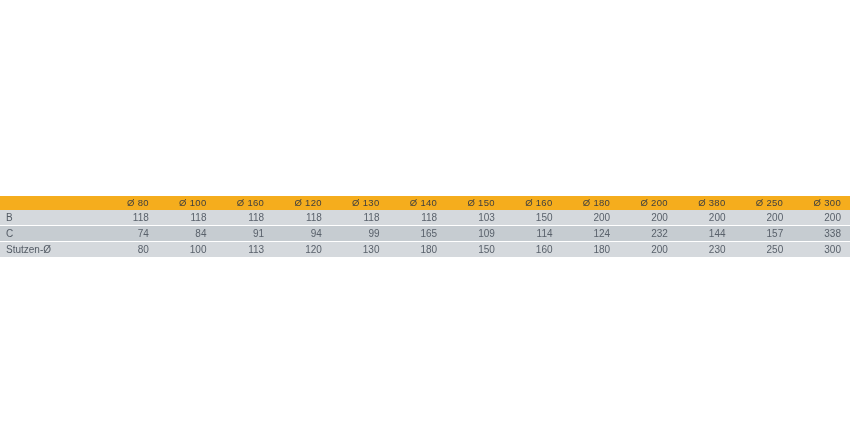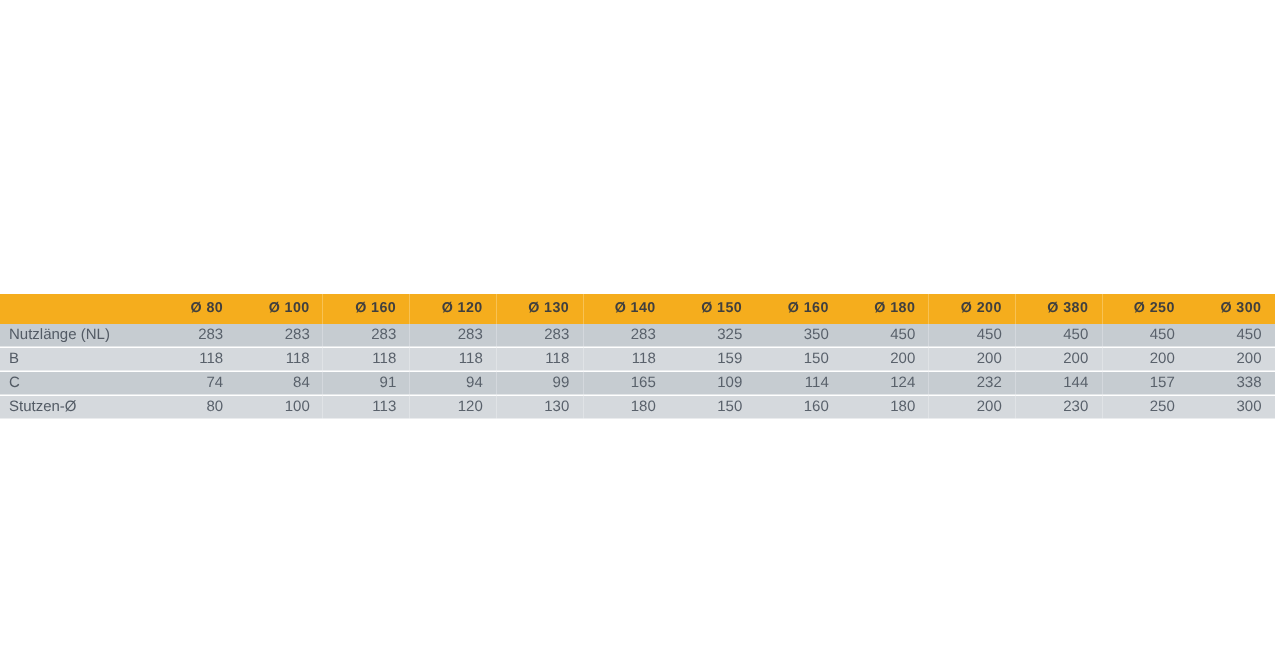--- a/index.html
+++ b/index.html
@@ -29,24 +29,24 @@
     font-size: 10px;
   }
 
   table.spec-table col.label-col { width: 100px; }
   table.spec-table col.data-col  { width: 57.6px; }
 
   
   thead th {
     background: #f5ad1d;
     color: #3f3f3f;
-    font-weight: bold;
+    font-weight: normal;
     font-size: 9.5px;
     letter-spacing: 0.3px;
-    height: 20px;
+    height: 14px;
     line-height: 14px;
     padding: 0 9px 0 0;
     text-align: right;
     white-space: nowrap;
     border: none;
   }
   thead th.label-head {
     text-align: left;
     padding: 0 0 0 6px;
   }
@@ -105,46 +105,30 @@
         <th>Ø 160</th>
         <th>Ø 180</th>
         <th>Ø 200</th>
         <th>Ø 380</th>
         <th>Ø 250</th>
         <th>Ø 300</th>
       </tr>
     </thead>
     <tbody>
 
-      <tr class="odd">
-        <td class="row-label">Nutzlänge (NL)</td>
-        <td>283</td>
-        <td>283</td>
-        <td>283</td>
-        <td>283</td>
-        <td>283</td>
-        <td>283</td>
-        <td>325</td>
-        <td>350</td>
-        <td>450</td>
-        <td>450</td>
-        <td>450</td>
-        <td>450</td>
-        <td>450</td>
-      </tr>
 
       <tr class="even">
         <td class="row-label">B</td>
         <td>118</td>
         <td>118</td>
         <td>118</td>
         <td>118</td>
         <td>118</td>
         <td>118</td>
-        <td>159</td>
+        <td>103</td>
         <td>150</td>
         <td>200</td>
         <td>200</td>
         <td>200</td>
         <td>200</td>
         <td>200</td>
       </tr>
 
       <tr class="odd">
         <td class="row-label">C</td>

